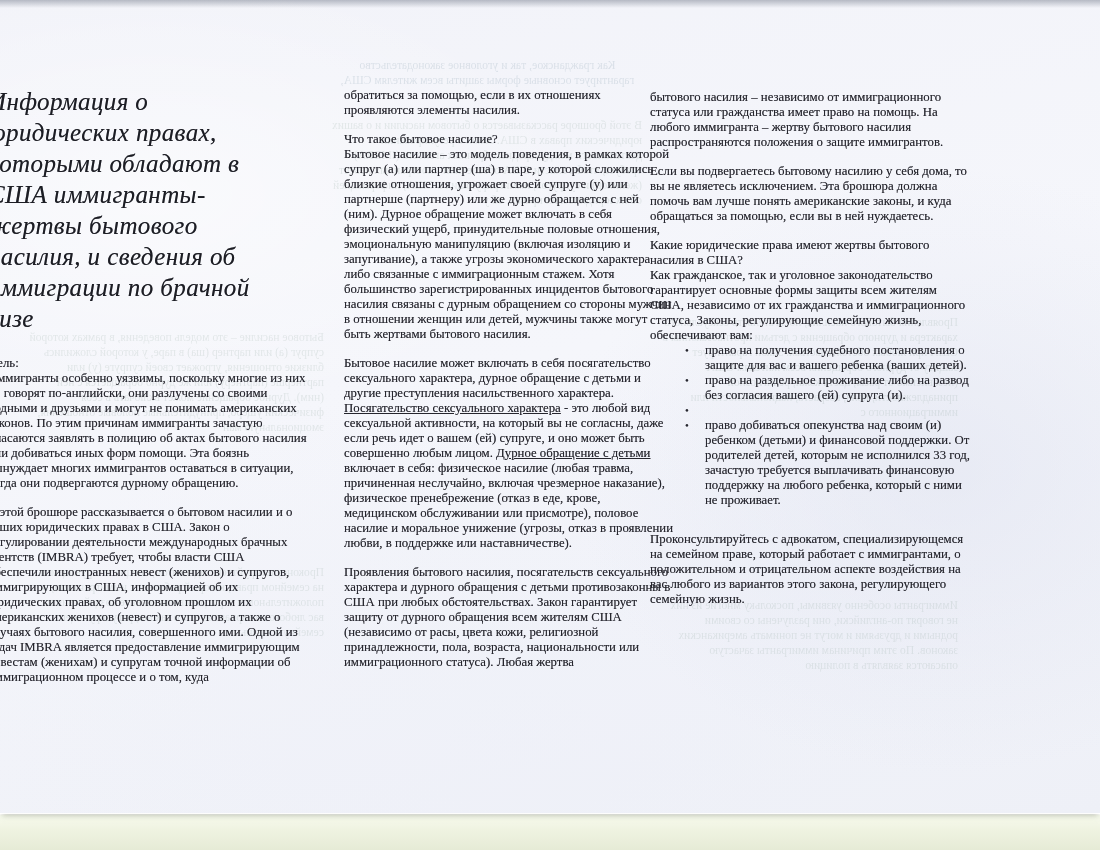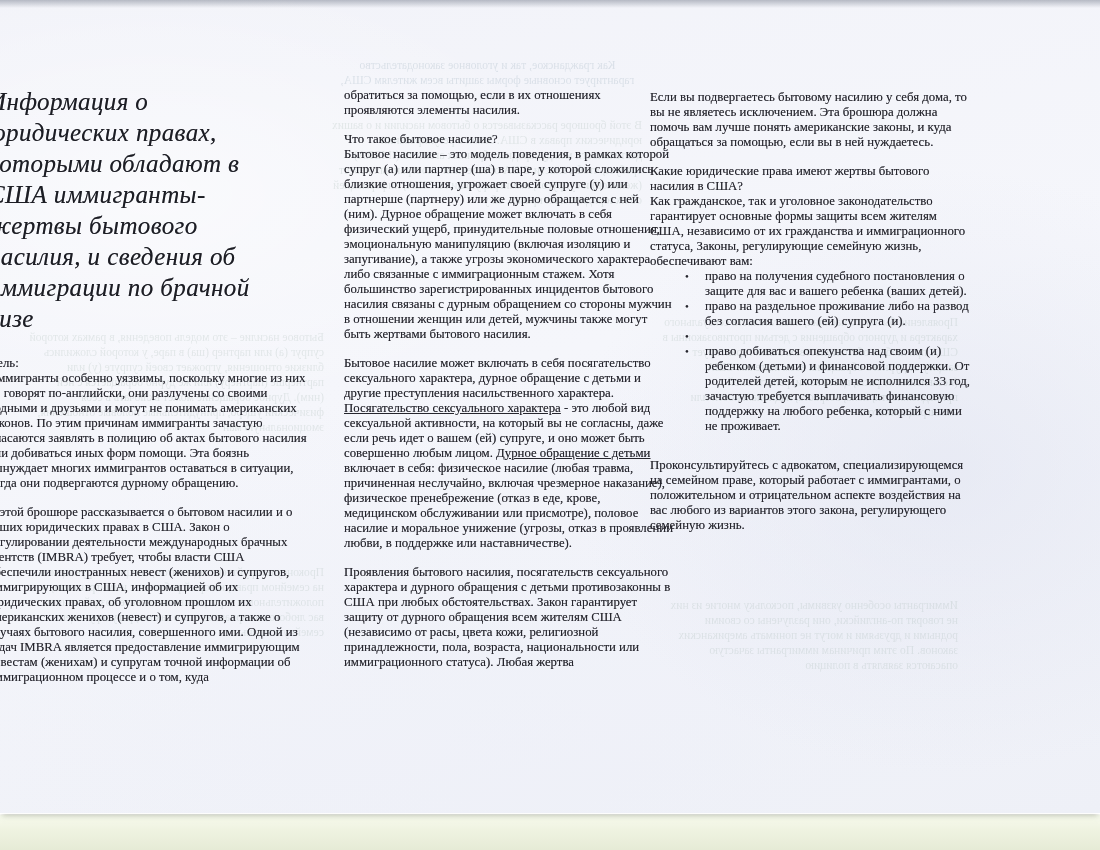--- a/index.html
+++ b/index.html
@@ -93,20 +93,21 @@
         <div class="p">обратиться за помощью, если в их отношениях проявляются элементы насилия.</div>
         <div class="h">Что такое бытовое насилие?</div>
         <div class="p">Бытовое насилие – это модель поведения, в рамках которой супруг (а) или партнер (ша) в паре, у которой сложились близкие отношения, угрожает своей супруге (у) или партнерше (партнеру) или же дурно обращается с ней (ним).  Дурное обращение может включать в себя физический ущерб, принудительные половые отношения, эмоциональную манипуляцию (включая изоляцию и запугивание), а также угрозы экономического характера либо связанные с иммиграционным стажем.  Хотя большинство зарегистрированных инцидентов бытового насилия связаны с дурным обращением со стороны мужчин в отношении женщин или детей, мужчины также могут быть жертвами бытового насилия.</div>
         <div class="p"><span>Бытовое насилие может включать в себя посягательство сексуального характера, дурное обращение с детьми и другие преступления насильственного характера.  </span><span class="u">Посягательство сексуального характера</span><span> - это любой вид сексуальной активности, на который вы не согласны, даже если речь идет о вашем (ей) супруге, и оно может быть совершенно любым лицом.  </span><span class="u">Дурное обращение с детьми</span><span> включает в себя: физическое насилие (любая травма, причиненная неслучайно, включая чрезмерное наказание), физическое пренебрежение (отказ в еде, крове, медицинском обслуживании или присмотре), половое насилие и моральное унижение (угрозы, отказ в проявлении любви, в поддержке или наставничестве).</span></div>
         <div class="p">Проявления бытового насилия, посягательств сексуального характера и дурного обращения с детьми противозаконны в США при любых обстоятельствах.  Закон гарантирует защиту от дурного обращения всем жителям США (независимо от расы, цвета кожи, религиозной принадлежности, пола, возраста, национальности или иммиграционного статуса).  Любая жертва</div>
       </div>
   </div>
 
   <div class="col" id="col-right">
     <div class="blocks">
+        <div class="p">бытового насилия – независимо от иммиграционного статуса или гражданства имеет право на помощь.  На любого иммигранта – жертву бытового насилия распространяются положения о защите иммигрантов.</div>
         <div class="p">Если вы подвергаетесь бытовому насилию у себя дома, то вы не являетесь исключением.  Эта брошюра должна помочь вам лучше понять американские законы, и куда обращаться за помощью, если вы в ней нуждаетесь.</div>
         <div class="h">Какие юридические права имеют жертвы бытового насилия в США?</div>
         <div class="p">Как гражданское, так и уголовное законодательство гарантирует основные формы защиты всем жителям США, независимо от их гражданства и иммиграционного статуса, Законы, регулирующие семейную жизнь, обеспечивают вам:</div>
         <div class="bullets">
           <div class="brow">
             <span class="dot">•</span>
             <span class="btxt">право на получения судебного постановления о защите для вас и вашего ребенка (ваших детей).</span>
           </div>
           <div class="brow">
             <span class="dot">•</span>

